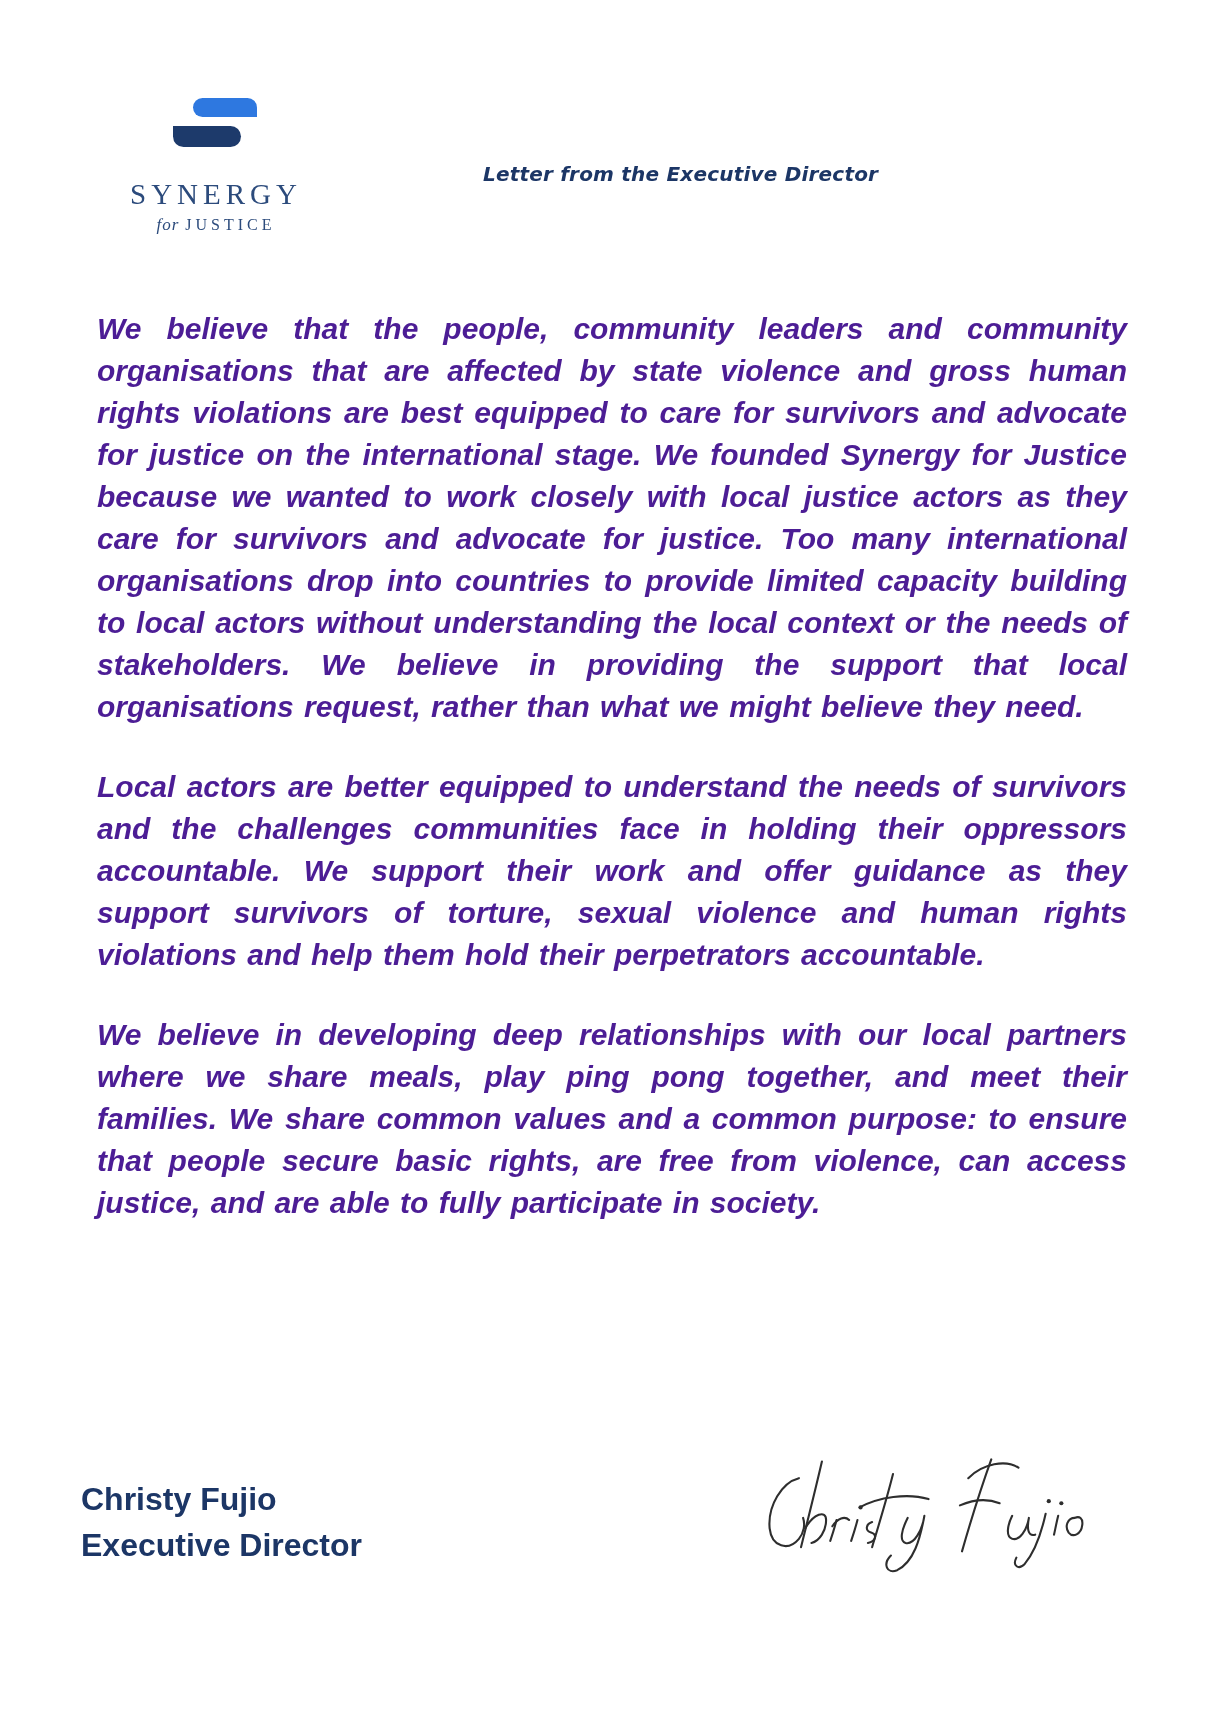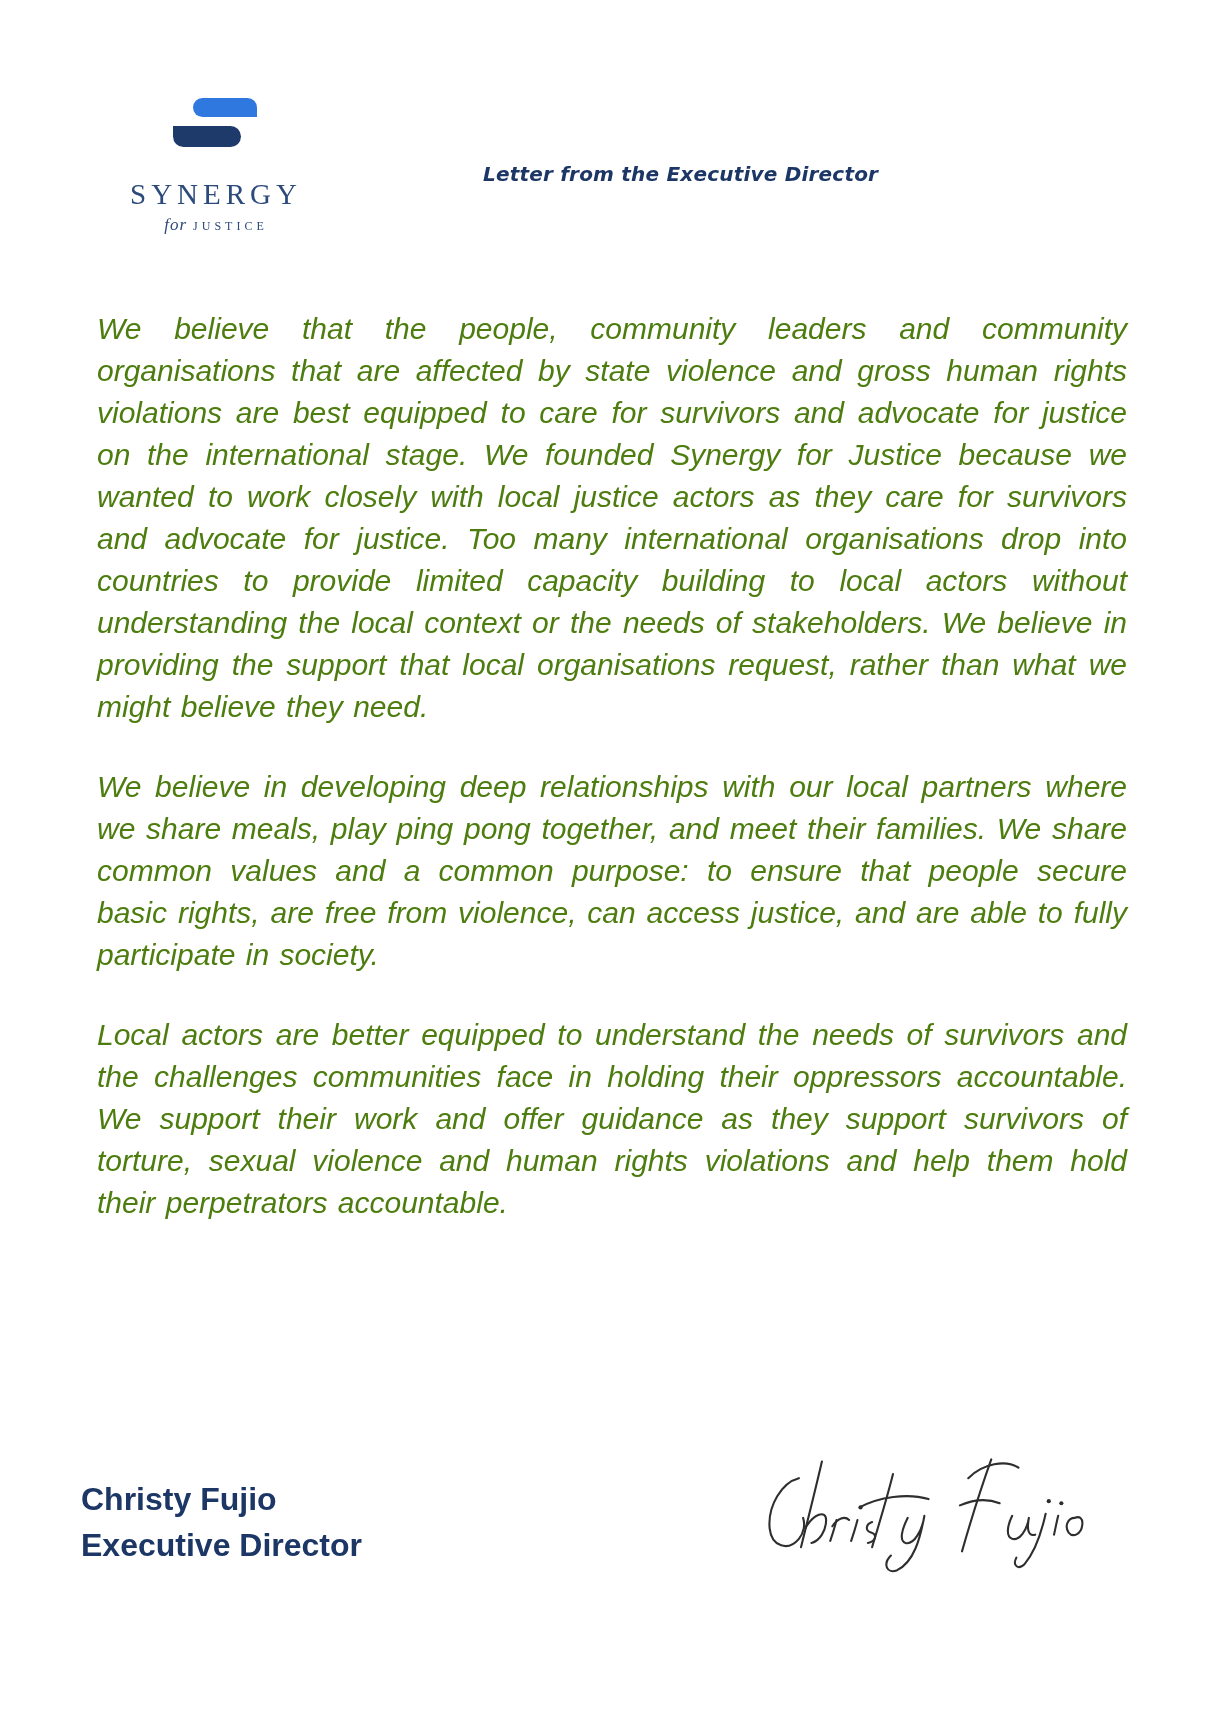--- a/index.html
+++ b/index.html
@@ -56,21 +56,21 @@
     white-space: nowrap;
   }
   .logo-tagline {
     margin-top: 4px;
     font-family: "Liberation Serif", serif;
     font-size: 17px;
     color: #2C4B7C;
     white-space: nowrap;
   }
   .logo-tagline .for { font-style: italic; letter-spacing: 1px; margin-right: 6px; }
-  .logo-tagline .org { letter-spacing: 4px; font-size: 12px; margin-top: 44px; }
+  .logo-tagline .org { letter-spacing: 4px; font-size: 16px; margin-top: 44px; }
 
   
   .page-title {
     position: absolute;
     left: 483px;
     top: 162px;
     font-family: "DejaVu Sans", sans-serif;
     font-style: italic;
     font-weight: 700;
     font-size: 20px;
@@ -80,24 +80,24 @@
   }
 
   
   .letter-body {
     position: absolute;
     left: 97px;
     top: 308px;
     width: 1030px;
     font-family: "Liberation Sans", sans-serif;
     font-style: italic;
-    font-weight: 400;
+    font-weight: 700;
     font-size: 30px;
     line-height: 42px;
-    color: #4d7c0f;
+    color: #4c1d95;
     text-align: justify;
     word-spacing: 2px;
   }
   .letter-body p { margin: 0 0 38px 0; }
   .letter-body p:last-child { margin-bottom: 0; }
 
   
   .signoff-block {
     position: absolute;
     left: 81px;
@@ -133,22 +133,22 @@
     <div class="logo-wordmark">SYNERGY</div>
     <div class="logo-tagline">
       <span class="for">for</span><span class="org">JUSTICE</span>
     </div>
   </div>
 
   <h1 class="page-title">Letter from the Executive Director</h1>
 
   <main class="letter-body">
     <p>We believe that the people, community leaders and community organisations that are affected by state violence and gross human rights violations are best equipped to care for survivors and advocate for justice on the international stage. We founded Synergy for Justice because we wanted to work closely with local justice actors as they care for survivors and advocate for justice. Too many international organisations drop into countries to provide limited capacity building to local actors without understanding the local context or the needs of stakeholders. We believe in providing the support that local organisations request, rather than what we might believe they need.</p>
+    <p>Local actors are better equipped to understand the needs of survivors and the challenges communities face in holding their oppressors accountable. We support their work and offer guidance as they support survivors of torture, sexual violence and human rights violations and help them hold their perpetrators accountable.</p>
     <p>We believe in developing deep relationships with our local partners where we share meals, play ping pong together, and meet their families. We share common values and a common purpose: to ensure that people secure basic rights, are free from violence, can access justice, and are able to fully participate in society.</p>
-    <p>Local actors are better equipped to understand the needs of survivors and the challenges communities face in holding their oppressors accountable. We support their work and offer guidance as they support survivors of torture, sexual violence and human rights violations and help them hold their perpetrators accountable.</p>
   </main>
 
   <div class="signoff-block">
     <div>Christy Fujio</div>
     <div>Executive Director</div>
   </div>
 
   <div class="handwritten-signature" aria-label="Christy Fujio signature">
     <svg viewBox="0 0 330 140" xmlns="http://www.w3.org/2000/svg">
 

